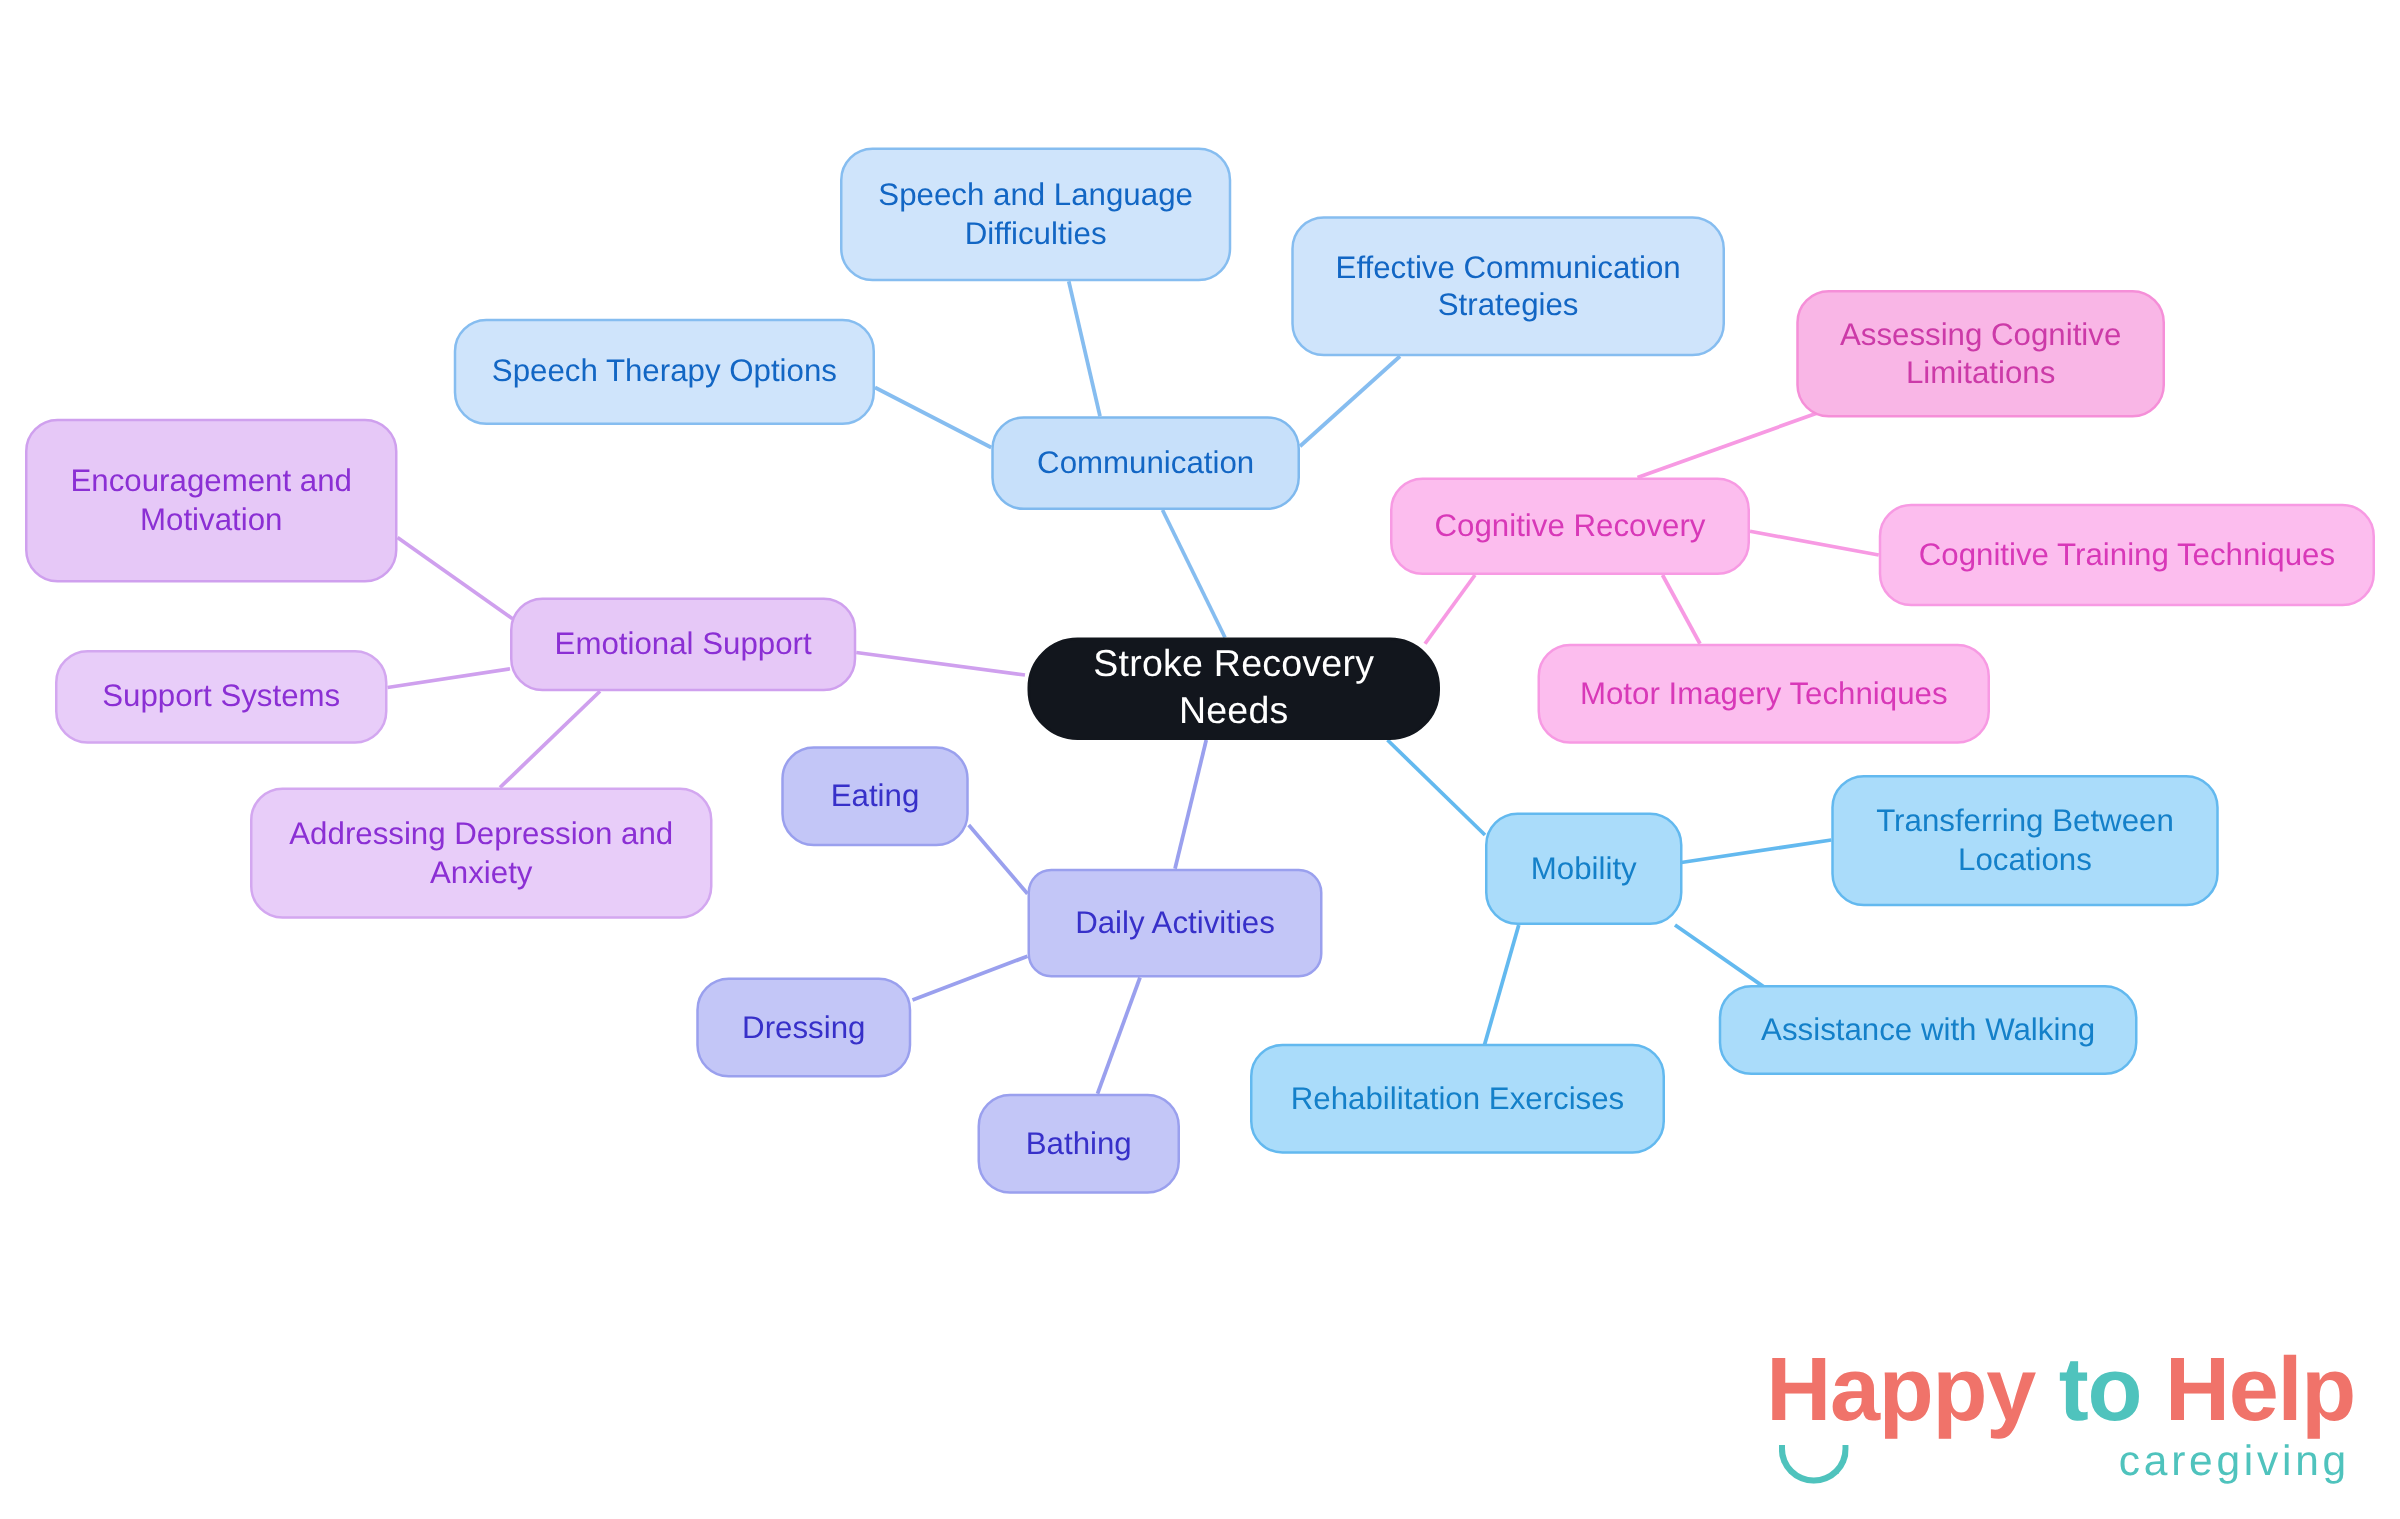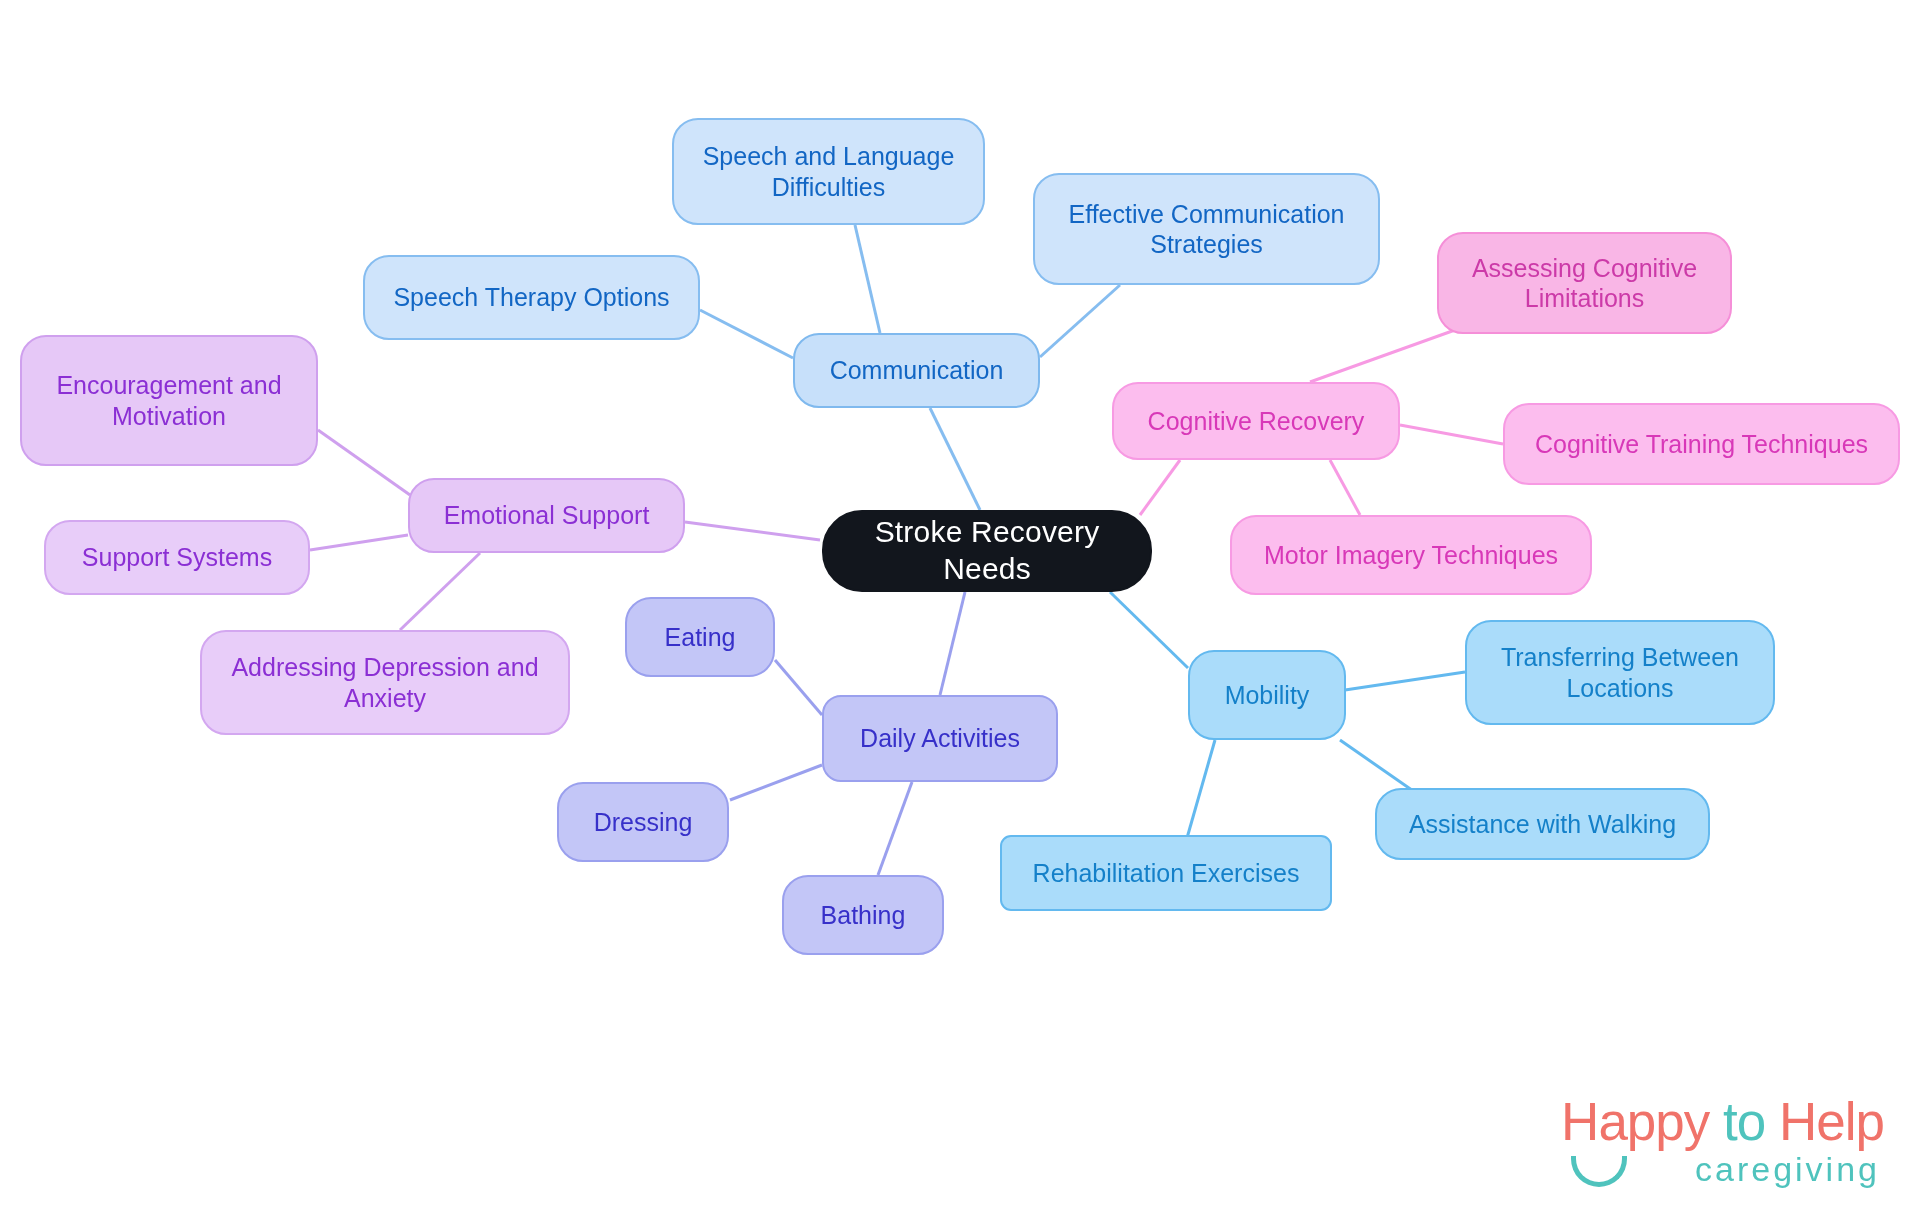--- a/index.html
+++ b/index.html
@@ -60,22 +60,22 @@
 
   
   #logo {
     position: absolute;
     right: 36px;
     bottom: 26px;
     text-align: right;
     user-select: none;
   }
   #logo .l-main {
-    font-size: 53px;
-    font-weight: normal;
+    font-size: 72px;
+    font-weight: bold;
     letter-spacing: -1px;
     line-height: 0.98;
     white-space: nowrap;
     margin-left: 12px;
   }
   #logo .l-happy { color: #f0736a; }
   #logo .l-to    { color: #4fc3bd; }
   #logo .l-help  { color: #f0736a; }
   #logo .l-sub {
     font-size: 34px;
@@ -207,21 +207,21 @@
 
   <div class="node lvl2 c-sky" style="left:1465px; top:620px; width:310px; height:105px;">
     <span>Transferring Between
 Locations</span>
   </div>
 
   <div class="node lvl2 c-sky" style="left:1375px; top:788px; width:335px; height:72px;">
     <span>Assistance with Walking</span>
   </div>
 
-  <div class="node lvl2 c-sky" style="left:1000px; top:835px; width:332px; height:76px;border-radius:11px;">
+  <div class="node lvl2 c-sky" style="left:1000px; top:835px; width:332px; height:88px;">
     <span>Rehabilitation Exercises</span>
   </div>
 
   <div id="logo">
     <div class="l-main">
       <span class="l-happy">Happy</span>
       <span class="l-to">to</span>
       <span class="l-help">Help</span>
     </div>
     <div class="l-sub">caregiving</div>

